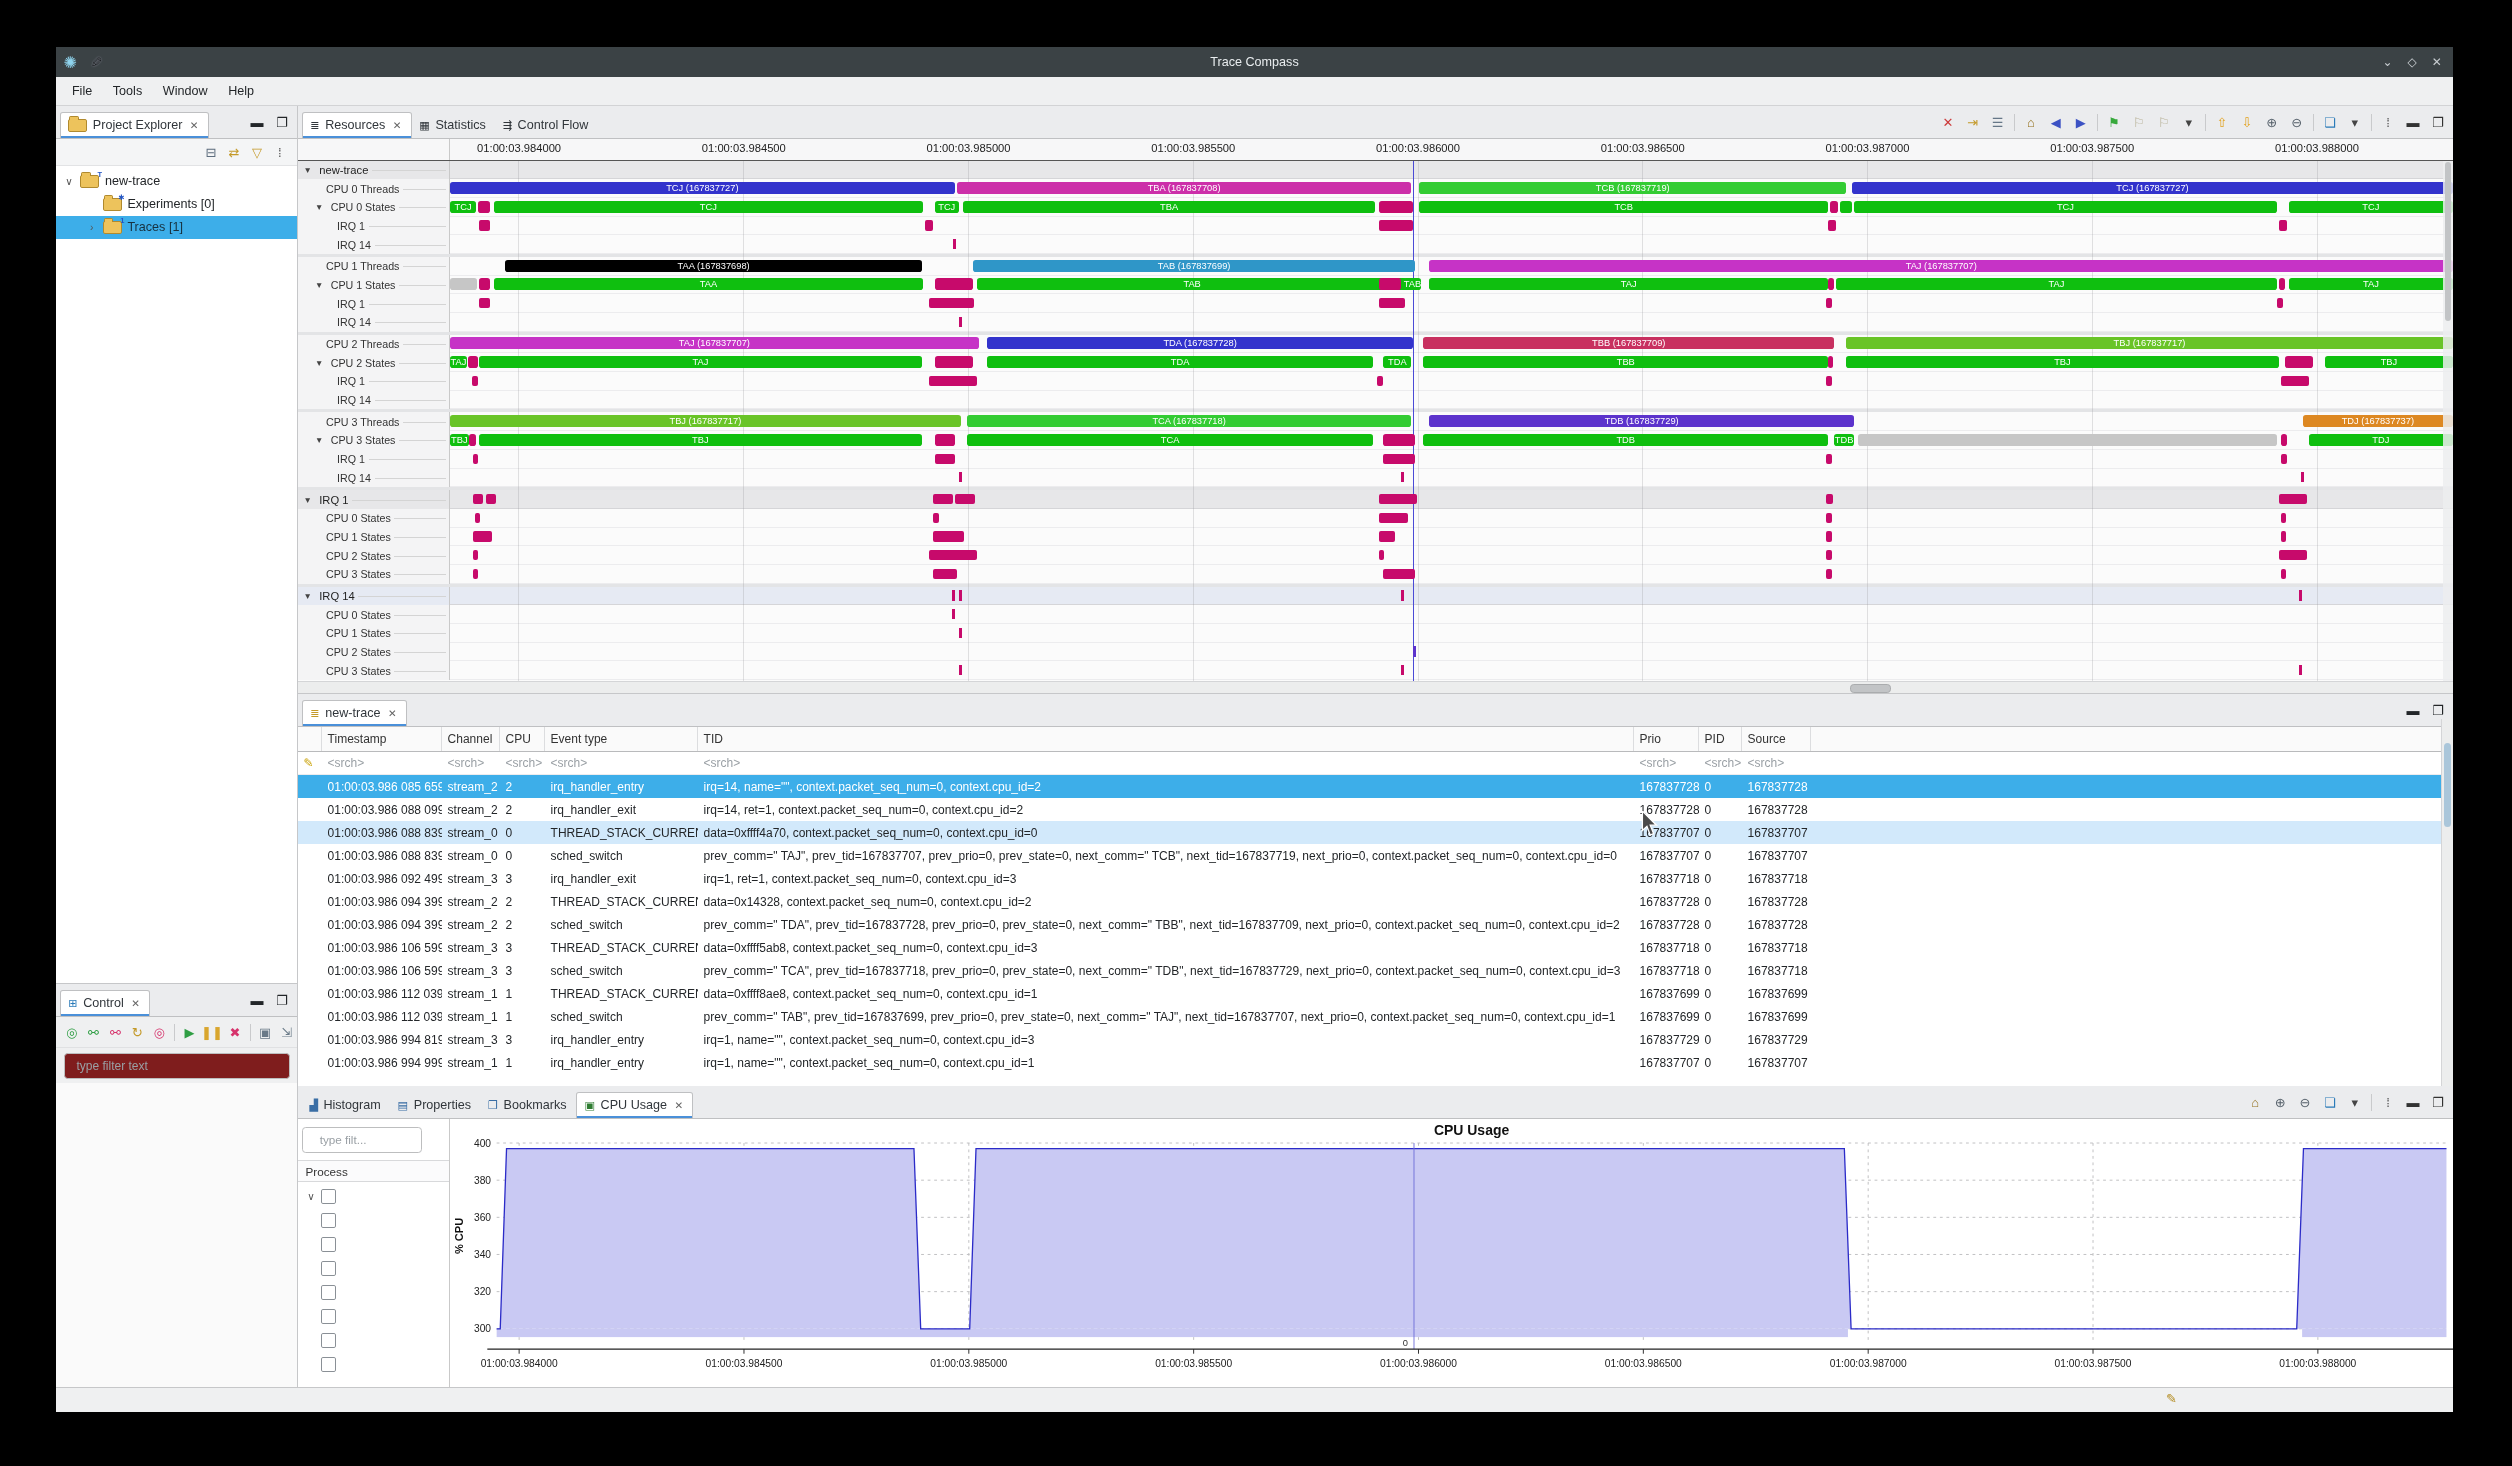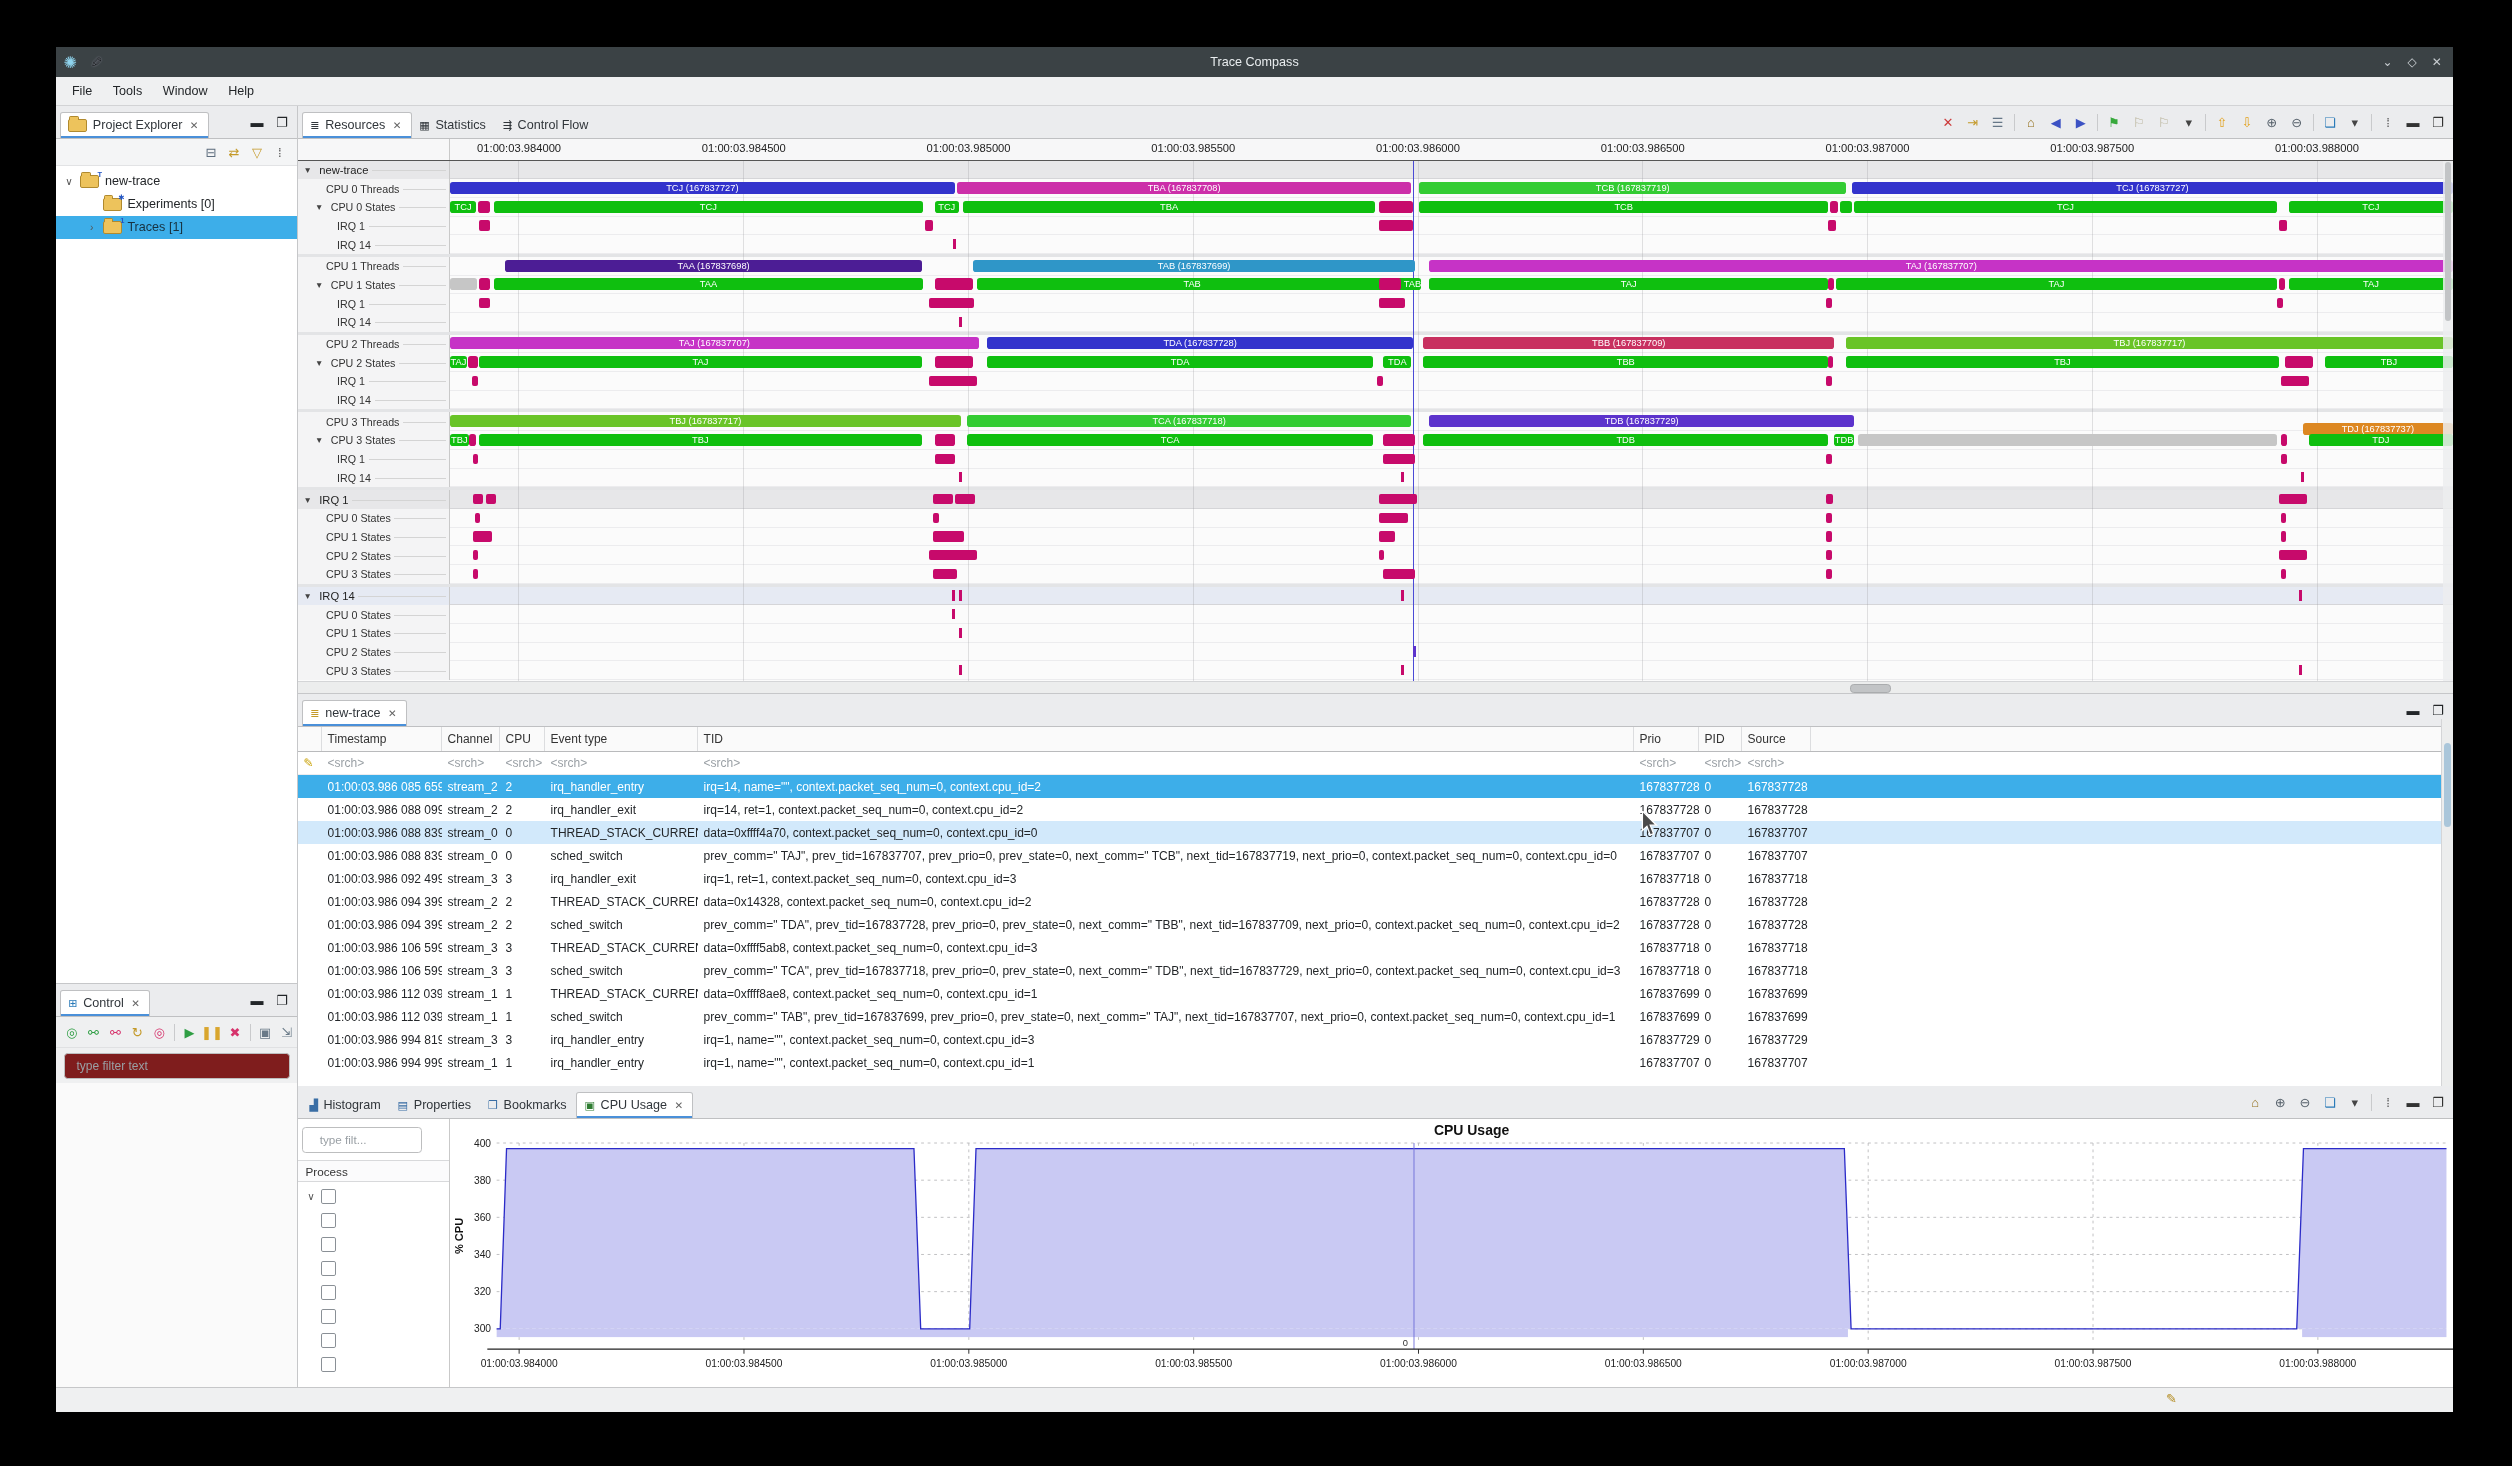--- a/index.html
+++ b/index.html
@@ -316,21 +316,21 @@
                   </div>
                   <div class="tl-track">
                     <div class="seg tick" style="left: 25.1%; width: 0.2%; background: rgb(199, 10, 107);"></div>
                   </div>
                 </div>
                 <div class="tl-row sep">
                   <div class="tl-label">
                     <span style="padding-left: 28px;">CPU 1 Threads</span>
                   </div>
                   <div class="tl-track">
-                    <div class="seg " style="left: 2.76%; width: 20.8%; background: #4c1d95;">TAA (167837698)</div>
+                    <div class="seg " style="left: 2.76%; width: 20.8%; background: #000000;">TAA (167837698)</div>
                     <div class="seg " style="left: 26.1%; width: 22.1%; background: rgb(47, 150, 200);">TAB (167837699)</div>
                     <div class="seg " style="left: 48.9%; width: 51.1%; background: rgb(198, 51, 198);">TAJ (167837707)</div>
                   </div>
                 </div>
                 <div class="tl-row">
                   <div class="tl-label">
                     <span style="padding-left: 17px;"><span class="tl-arrow">▼</span>CPU 1 States</span>
                   </div>
                   <div class="tl-track">
                     <div class="seg " style="left: 0%; width: 1.36%; background: rgb(198, 198, 198);"></div>
@@ -415,21 +415,21 @@
                   <div class="tl-track"></div>
                 </div>
                 <div class="tl-row sep">
                   <div class="tl-label">
                     <span style="padding-left: 28px;">CPU 3 Threads</span>
                   </div>
                   <div class="tl-track">
                     <div class="seg " style="left: 0%; width: 25.5%; background: rgb(105, 196, 39);">TBJ (167837717)</div>
                     <div class="seg " style="left: 25.8%; width: 22.2%; background: rgb(51, 204, 51);">TCA (167837718)</div>
                     <div class="seg " style="left: 48.9%; width: 21.2%; background: rgb(92, 51, 204);">TDB (167837729)</div>
-                    <div class="seg " style="left: 92.5%; width: 7.5%; background: rgb(221, 136, 34); margin-top: 8px;">TDJ (167837737)</div>
+                    <div class="seg " style="left: 92.5%; width: 7.5%; background: rgb(221, 136, 34);">TDJ (167837737)</div>
                   </div>
                 </div>
                 <div class="tl-row">
                   <div class="tl-label">
                     <span style="padding-left: 17px;"><span class="tl-arrow">▼</span>CPU 3 States</span>
                   </div>
                   <div class="tl-track">
                     <div class="seg " style="left: 0%; width: 0.93%; background: rgb(15, 191, 15);">TBJ</div>
                     <div class="seg " style="left: 0.95%; width: 0.35%; background: rgb(199, 10, 107);"></div>
                     <div class="seg " style="left: 1.45%; width: 22.1%; background: rgb(15, 191, 15);">TBJ</div>

